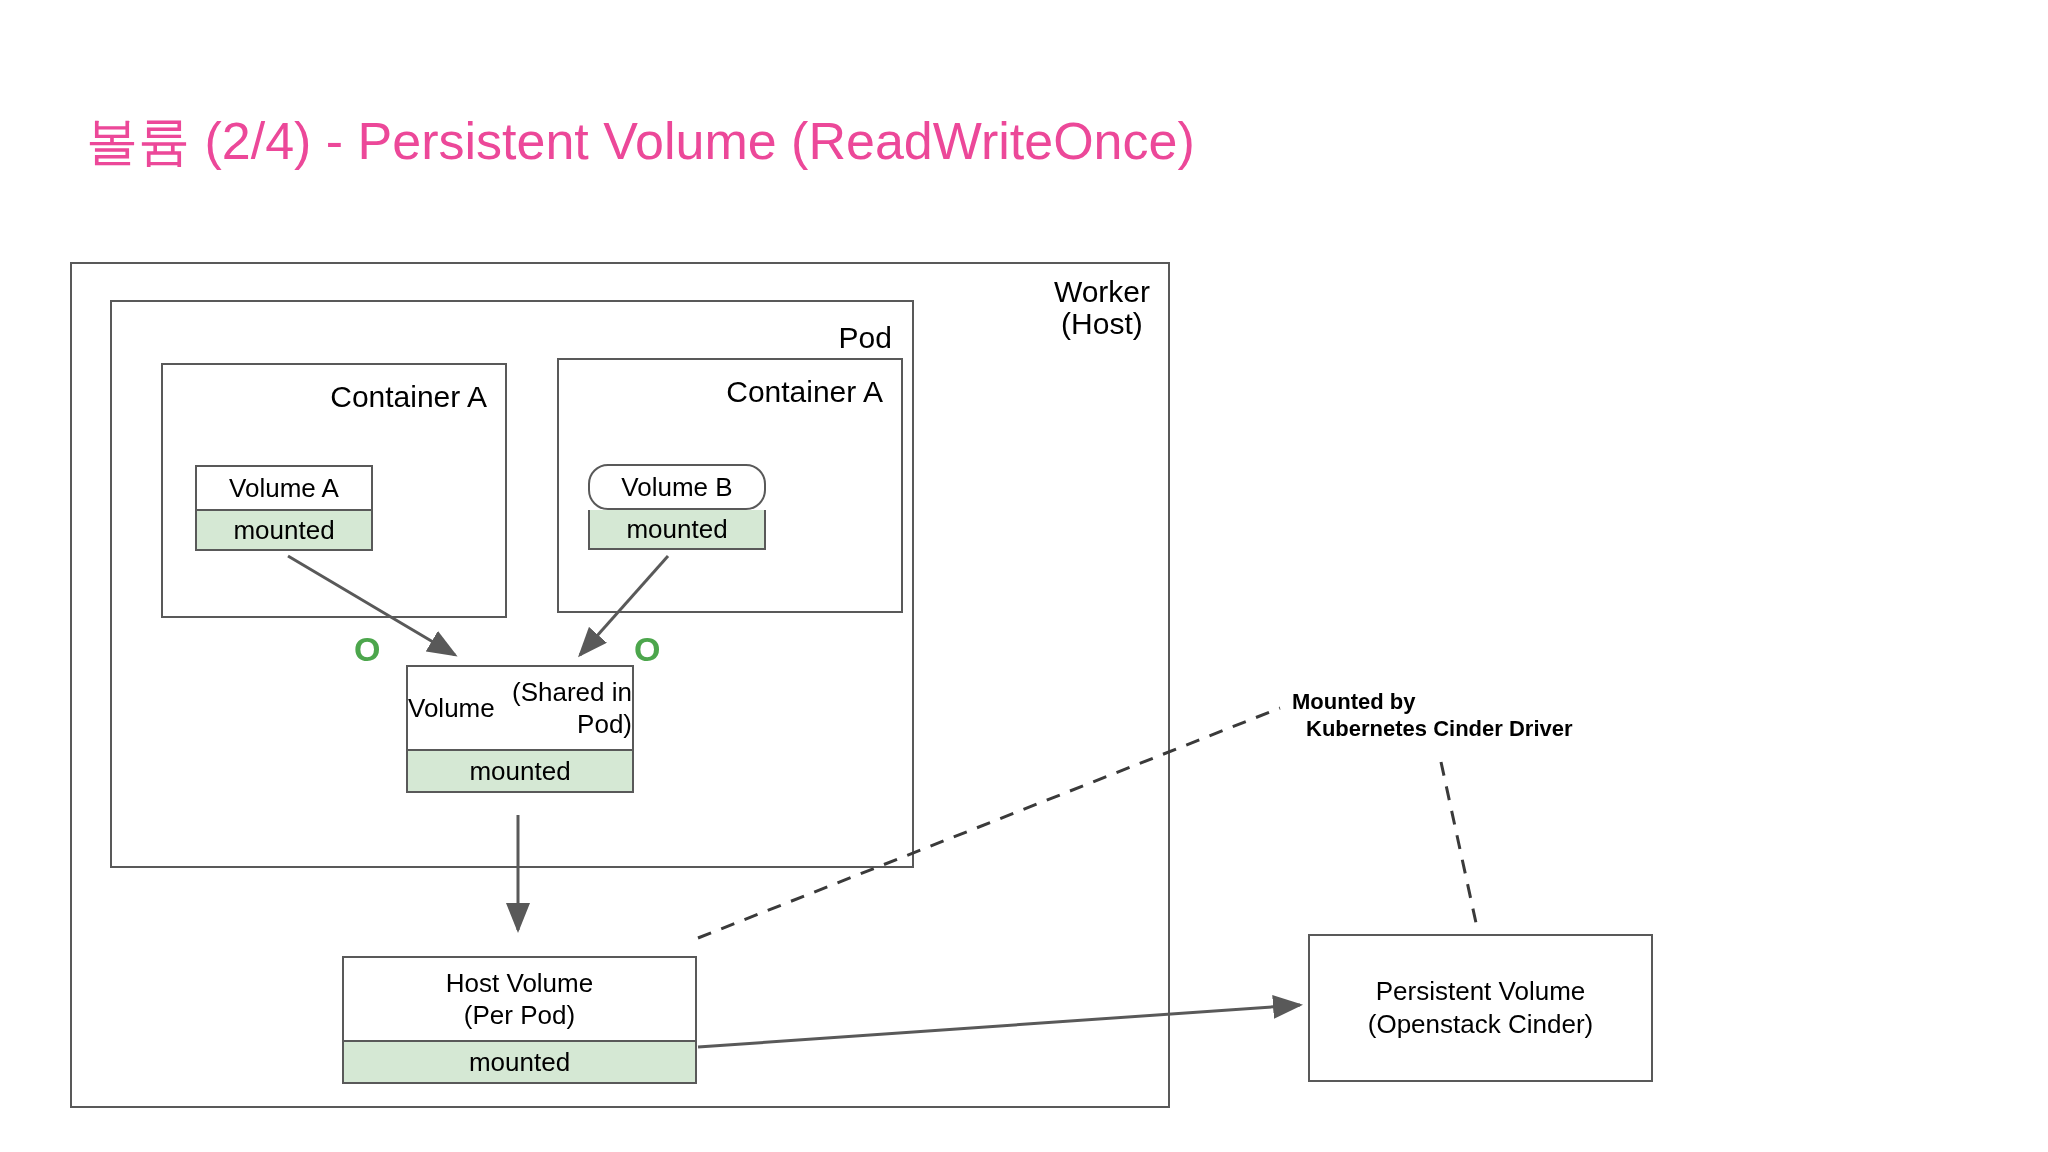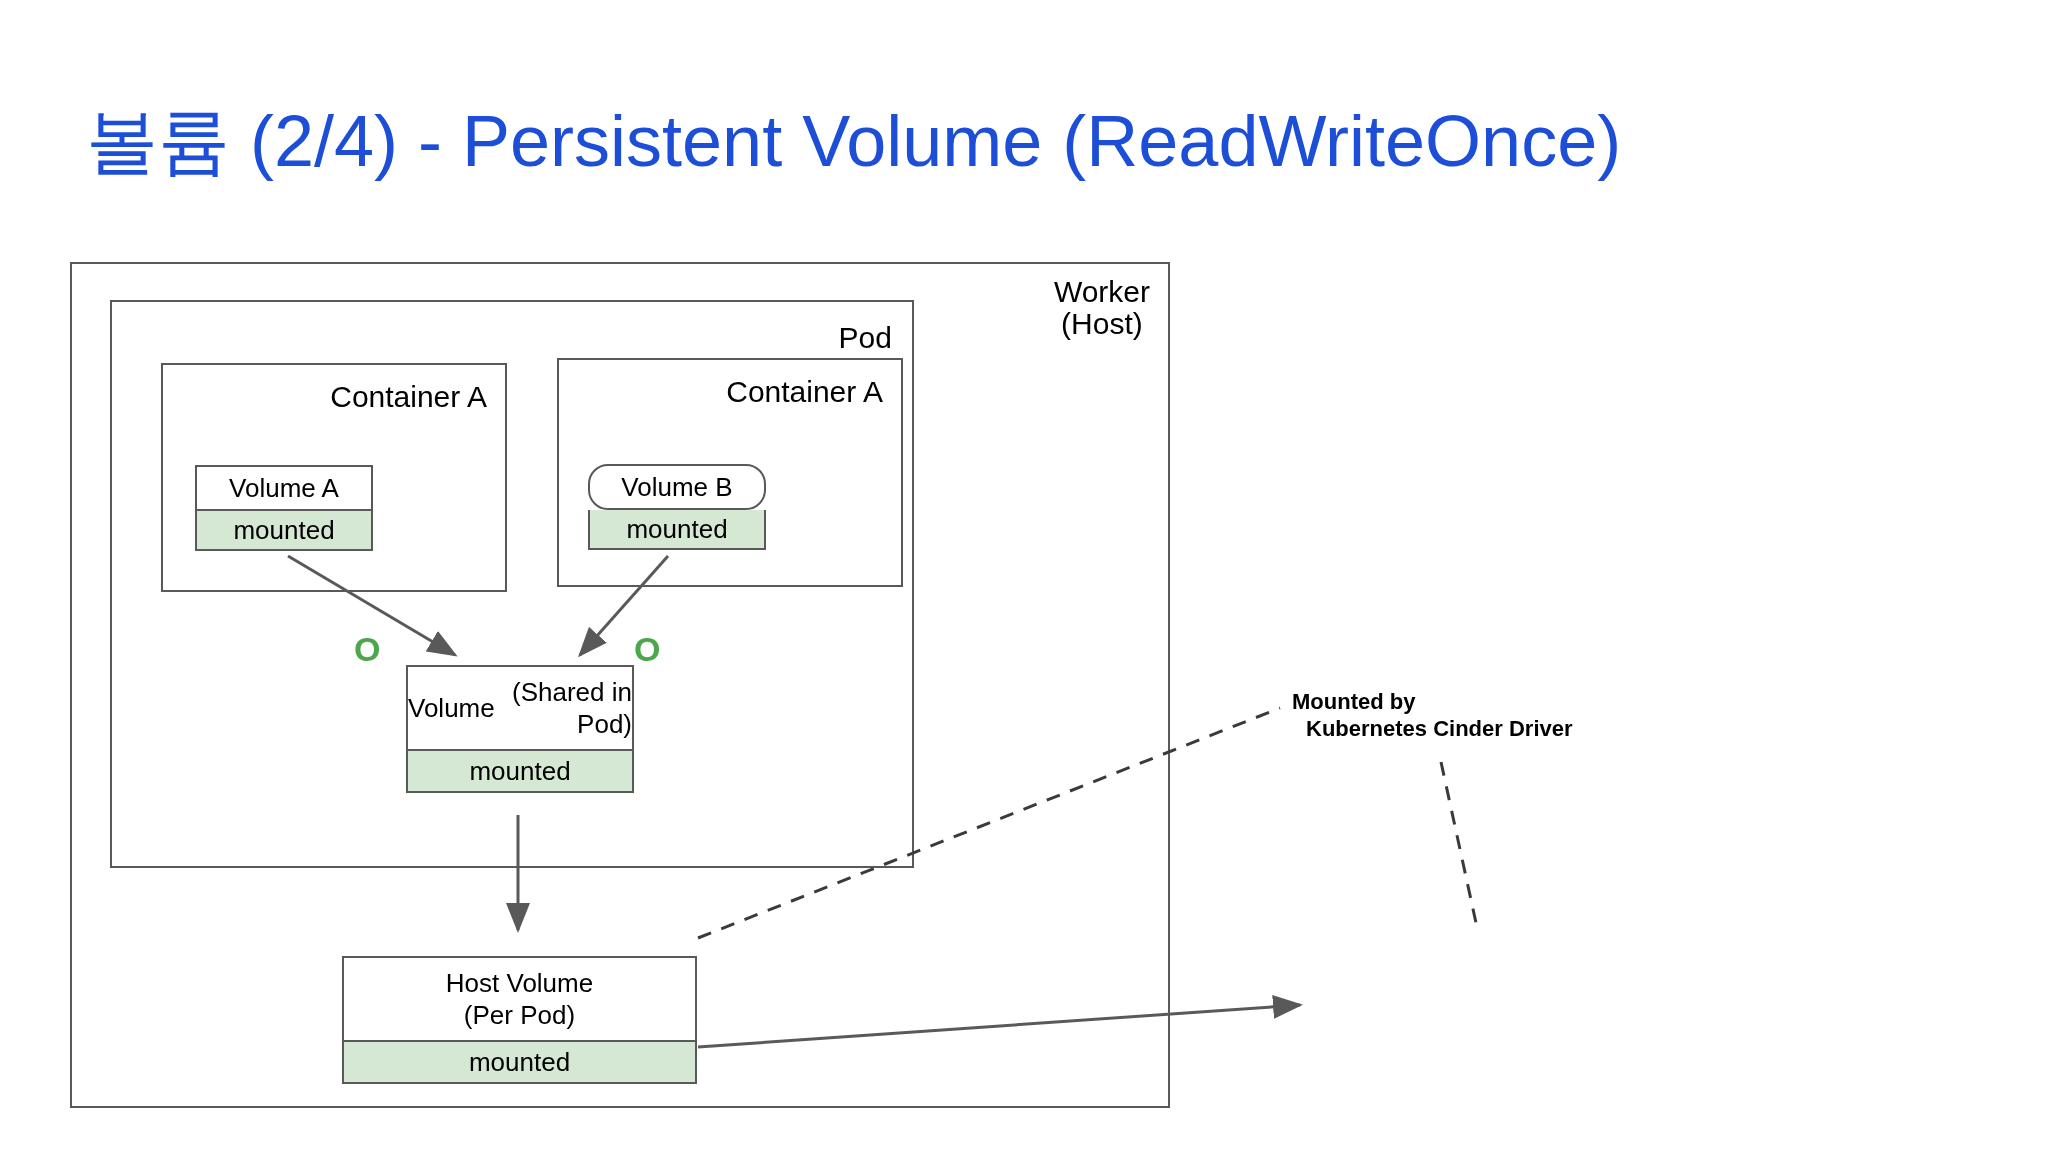--- a/index.html
+++ b/index.html
@@ -14,23 +14,23 @@
     background: #ffffff;
     font-family: "Liberation Sans", sans-serif;
     overflow: hidden;
   }
 
   
   #slide-title {
     position: absolute;
     left: 86px;
     top: 106px;
-    font-size: 72px;
+    font-size: 52px;
     line-height: 70px;
-    color: #1d4ed8;
+    color: #ec4899;
     white-space: nowrap;
     font-weight: 400;
   }
 
   
   .box {
     position: absolute;
     box-sizing: border-box;
     border: 2px solid #595959;
     background: #ffffff;
@@ -64,21 +64,21 @@
     height: 568px;
   }
   #pod-label {
     right: 20px;
     top: 20px;
   }
 
   
   .container-box {
     width: 346px;
-    height: 229px;
+    height: 255px;
     text-align: center;
   }
   #container-a1 { left: 161px; top: 363px; }
   #container-a2 { left: 557px; top: 358px; }
   .container-label {
     right: 18px;
     top: 16px;
   }
 
   
@@ -240,20 +240,26 @@
   </div>
 
   <div class="vol-card" id="vol-host">
     <div class="vol-head">
       <span>Host Volume</span>
       <span>(Per Pod)</span>
     </div>
     <div class="vol-mounted">mounted</div>
   </div>
 
+  <div class="box" id="pv-box">
+    <div id="pv-text">
+      <div>Persistent Volume</div>
+      <div>(Openstack Cinder)</div>
+    </div>
+  </div>
 
   <div class="o-marker" id="o-left">O</div>
   <div class="o-marker" id="o-right">O</div>
 
   <div id="mounted-by">
     <span class="line1">Mounted by</span>
     <span class="line2">Kubernetes Cinder Driver</span>
   </div>
 
   <svg id="wires" viewBox="0 0 2048 1152" xmlns="http://www.w3.org/2000/svg">

